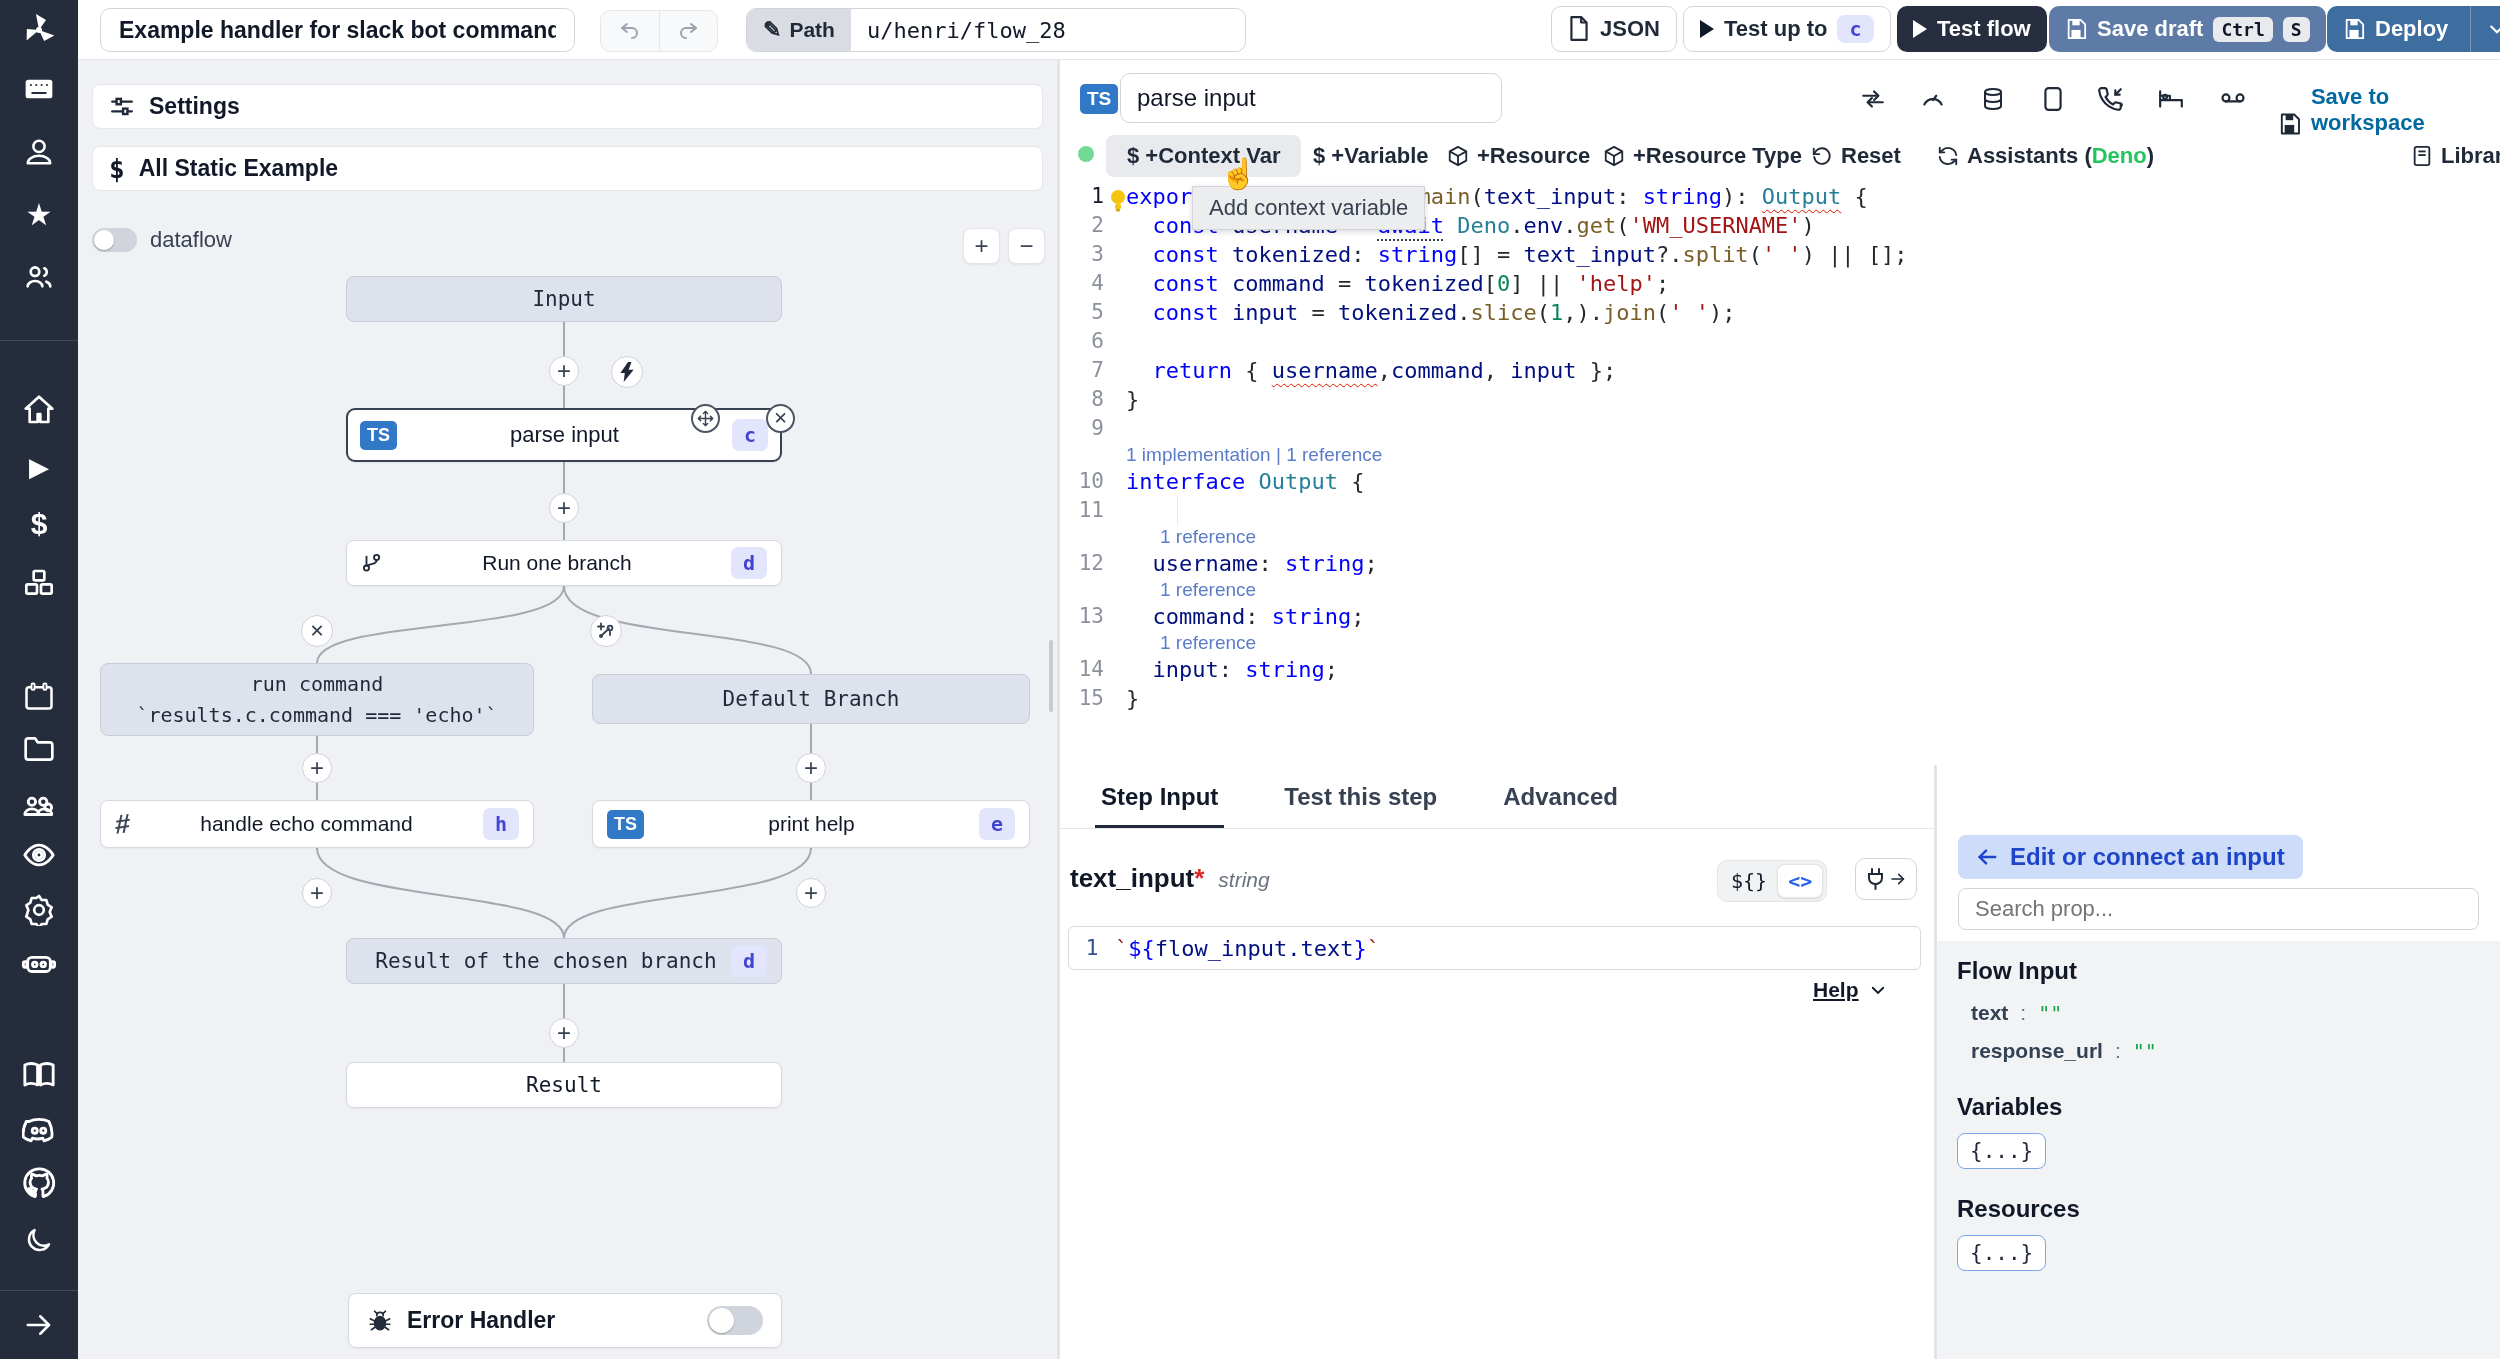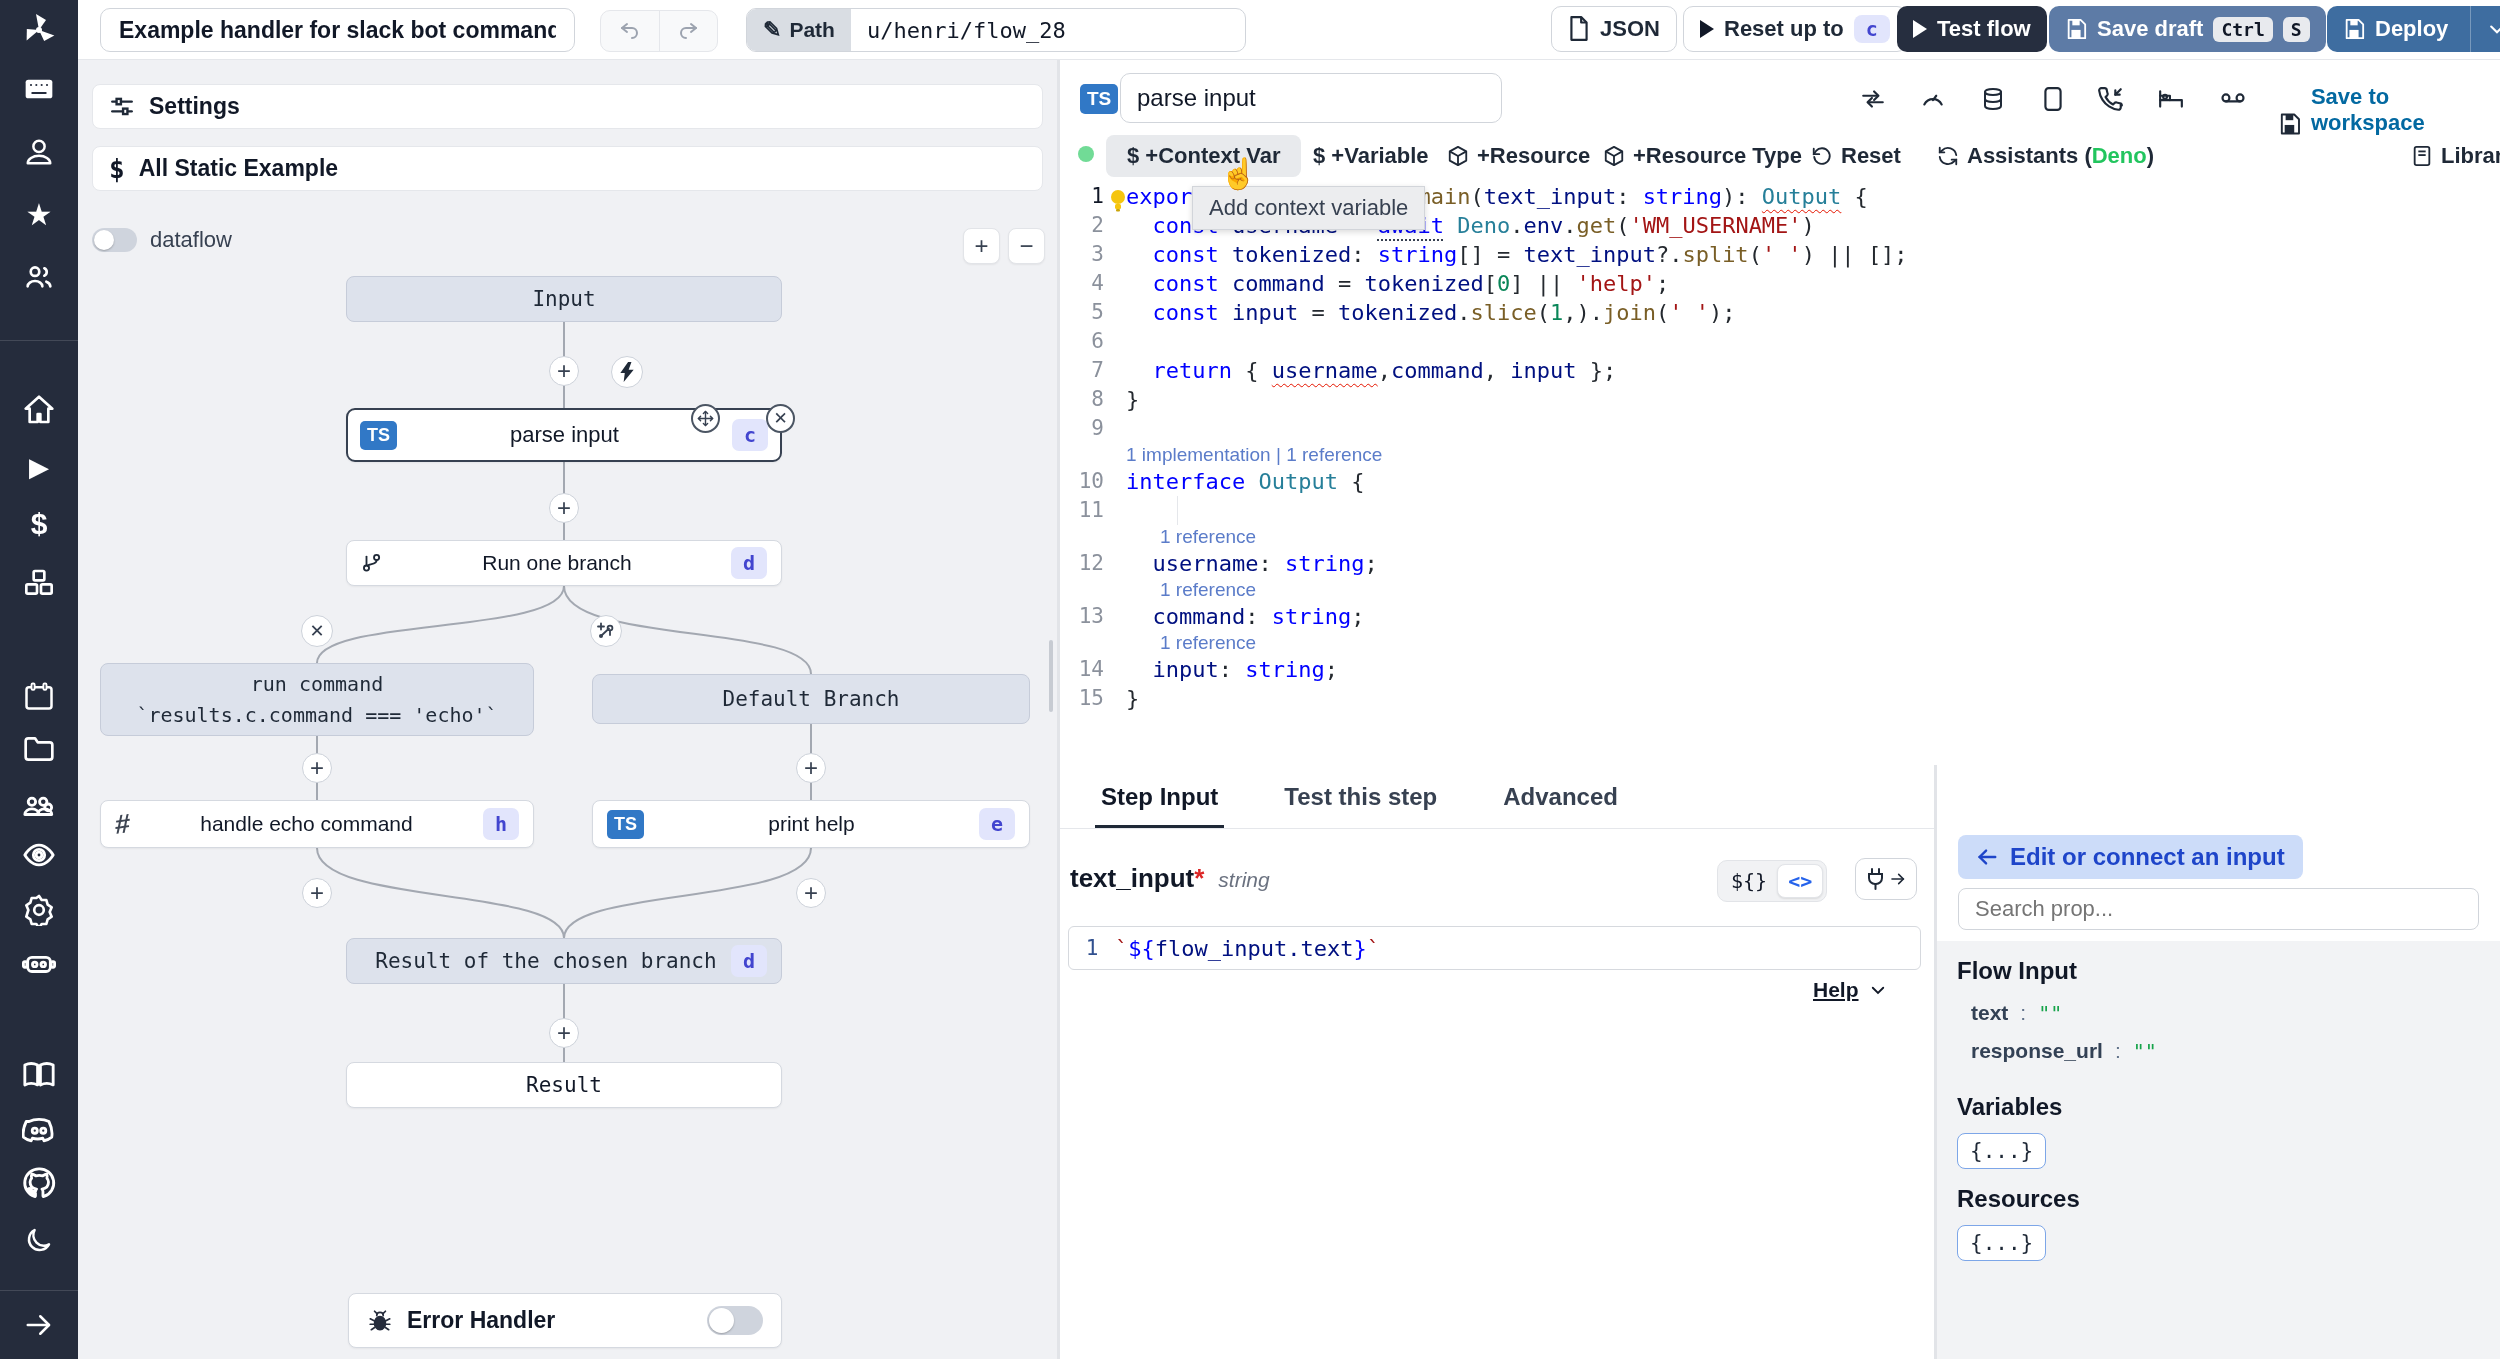--- a/index.html
+++ b/index.html
@@ -243,21 +243,21 @@
 
   <div class="tb-btn tb-light" style="left:1473px">
     <svg width="22" height="26" viewBox="0 0 20 24" fill="none" stroke="#1f2937" stroke-width="2" stroke-linejoin="round">
         <path d="M3 1h9l5 5v16H3z"></path>
         <path d="M12 1v5h5"></path>
       </svg>
     <span>JSON</span>
   </div>
   <div class="tb-btn tb-light" style="left:1605px">
     <span class="tri" style="border-width:9px 0 9px 14px;border-color:transparent transparent transparent #111827"></span>
-    <span>Reset up to</span>
+    <span>Test up to</span>
     <span class="badge-key">c</span>
   </div>
   <div class="tb-btn" style="left:1819px;background:#262e3f;color:#fff">
     <span class="tri" style="border-width:9px 0 9px 14px;border-color:transparent transparent transparent #fff"></span>
     <span>Test flow</span>
   </div>
   <div class="tb-btn" style="left:1971px;background:#5d7ba6;color:#fff">
     <svg width="22" height="22" viewBox="0 0 24 24" fill="none" stroke="#fff" stroke-width="2" stroke-linejoin="round">
         <path d="M4 2h13l5 5v15H4z"></path>
         <rect x="8" y="2" width="8" height="6" fill="#fff" stroke="none"></rect>
@@ -632,16 +632,16 @@
     </div>
     <div style="margin:14px 0 0 14px;display:flex;gap:12px;align-items:baseline;cursor:pointer">
       <span style="font-size:21px;font-weight:700;color:#334155">response_url</span>
       <span style="font-size:21px;color:#64748b">:</span>
       <span class="mono" style="font-size:20px;color:#16a34a">""</span>
     </div>
 
     <div style="margin-top:30px;font-size:24px;font-weight:700;color:#111827">Variables</div>
     <div style="margin-top:12px"><span class="chip">{...}</span></div>
 
-    <div style="margin-top:16px;font-size:24px;font-weight:700;color:#111827">Resources</div>
+    <div style="margin-top:26px;font-size:24px;font-weight:700;color:#111827">Resources</div>
     <div style="margin-top:12px"><span class="chip">{...}</span></div>
   </div>
 </section>
 
 </body></html>

